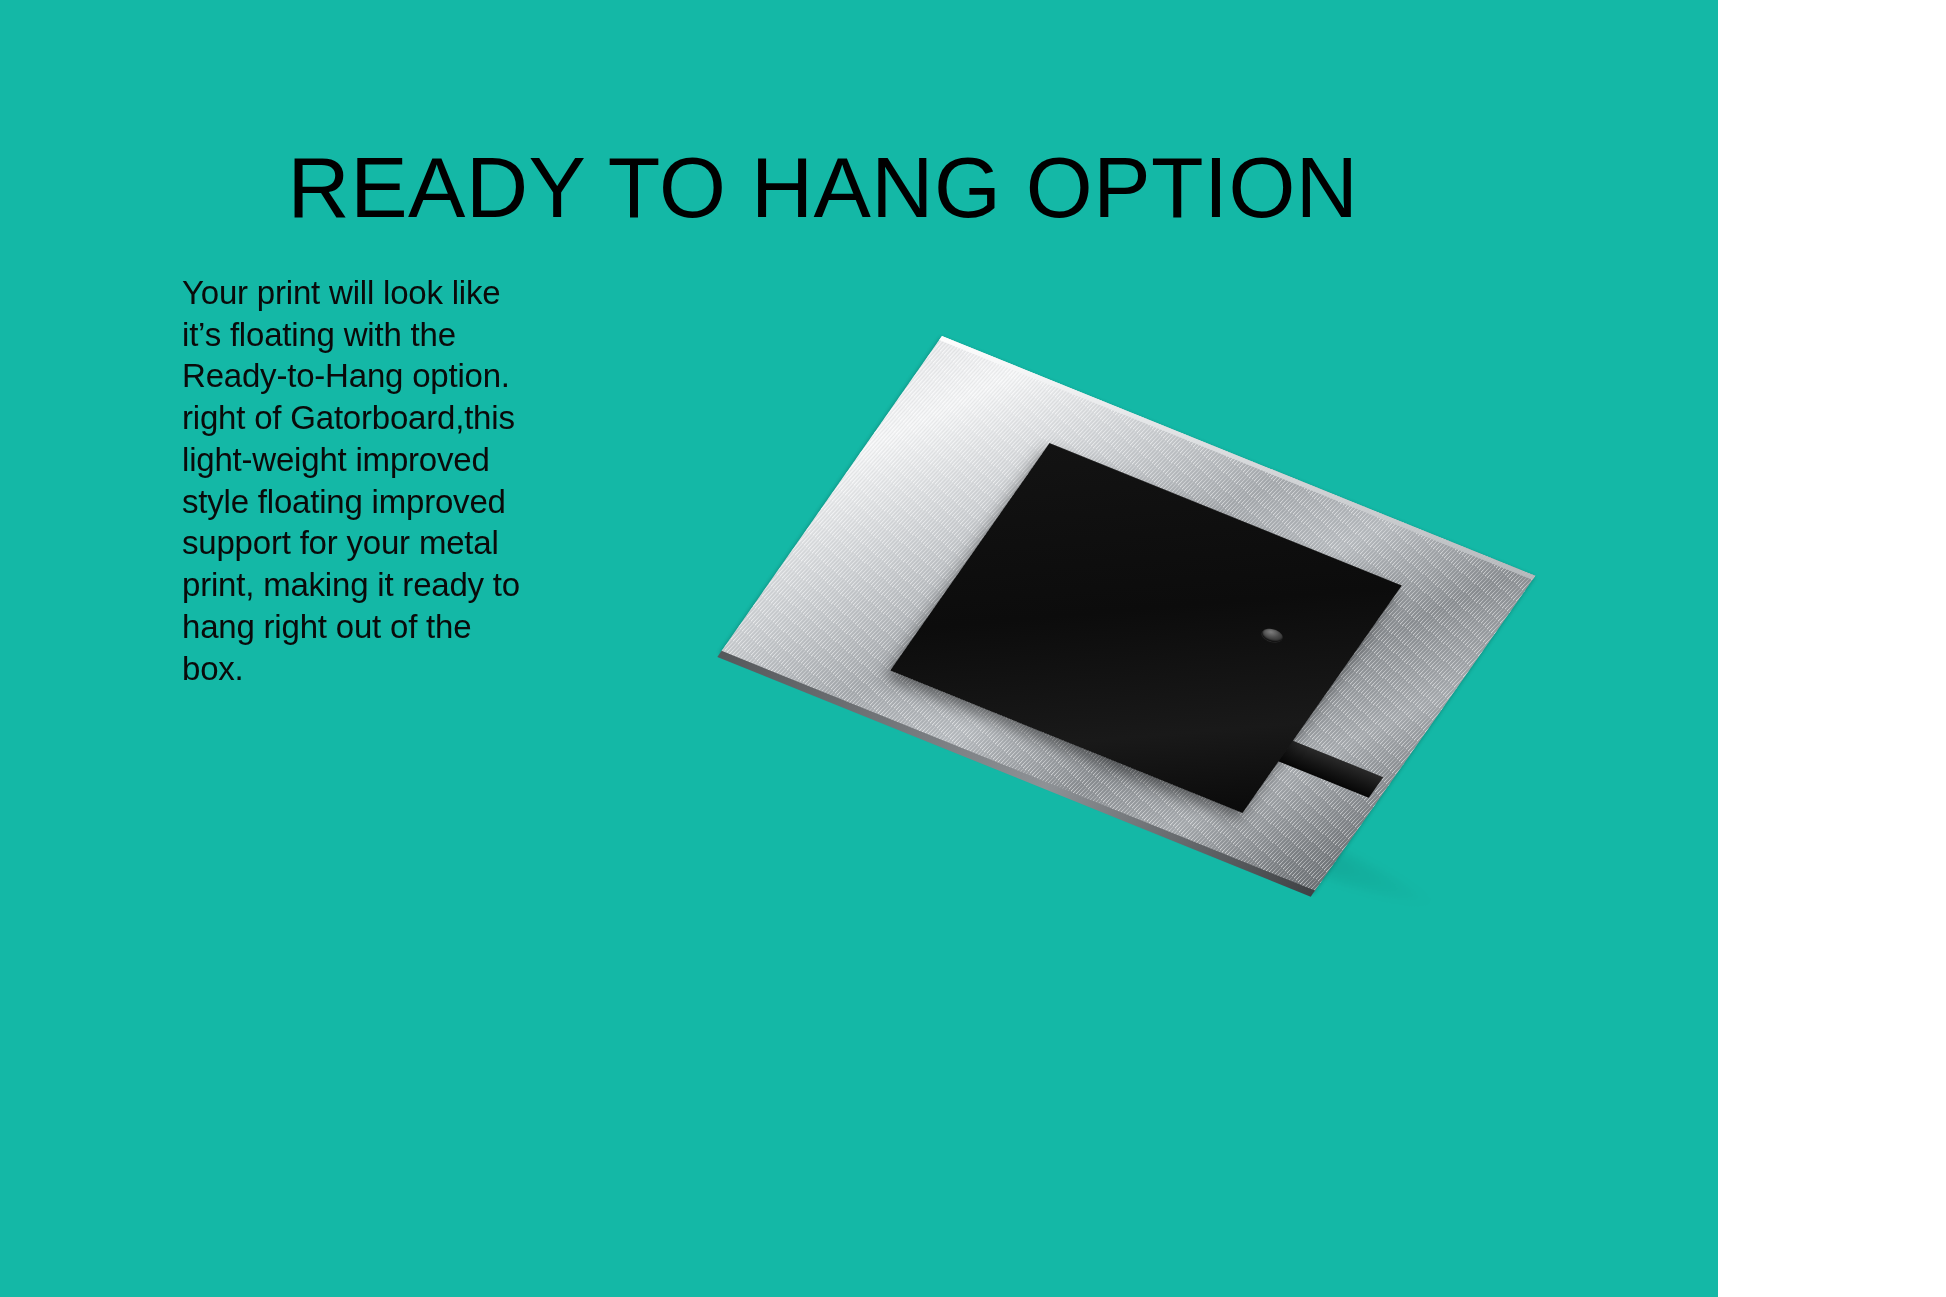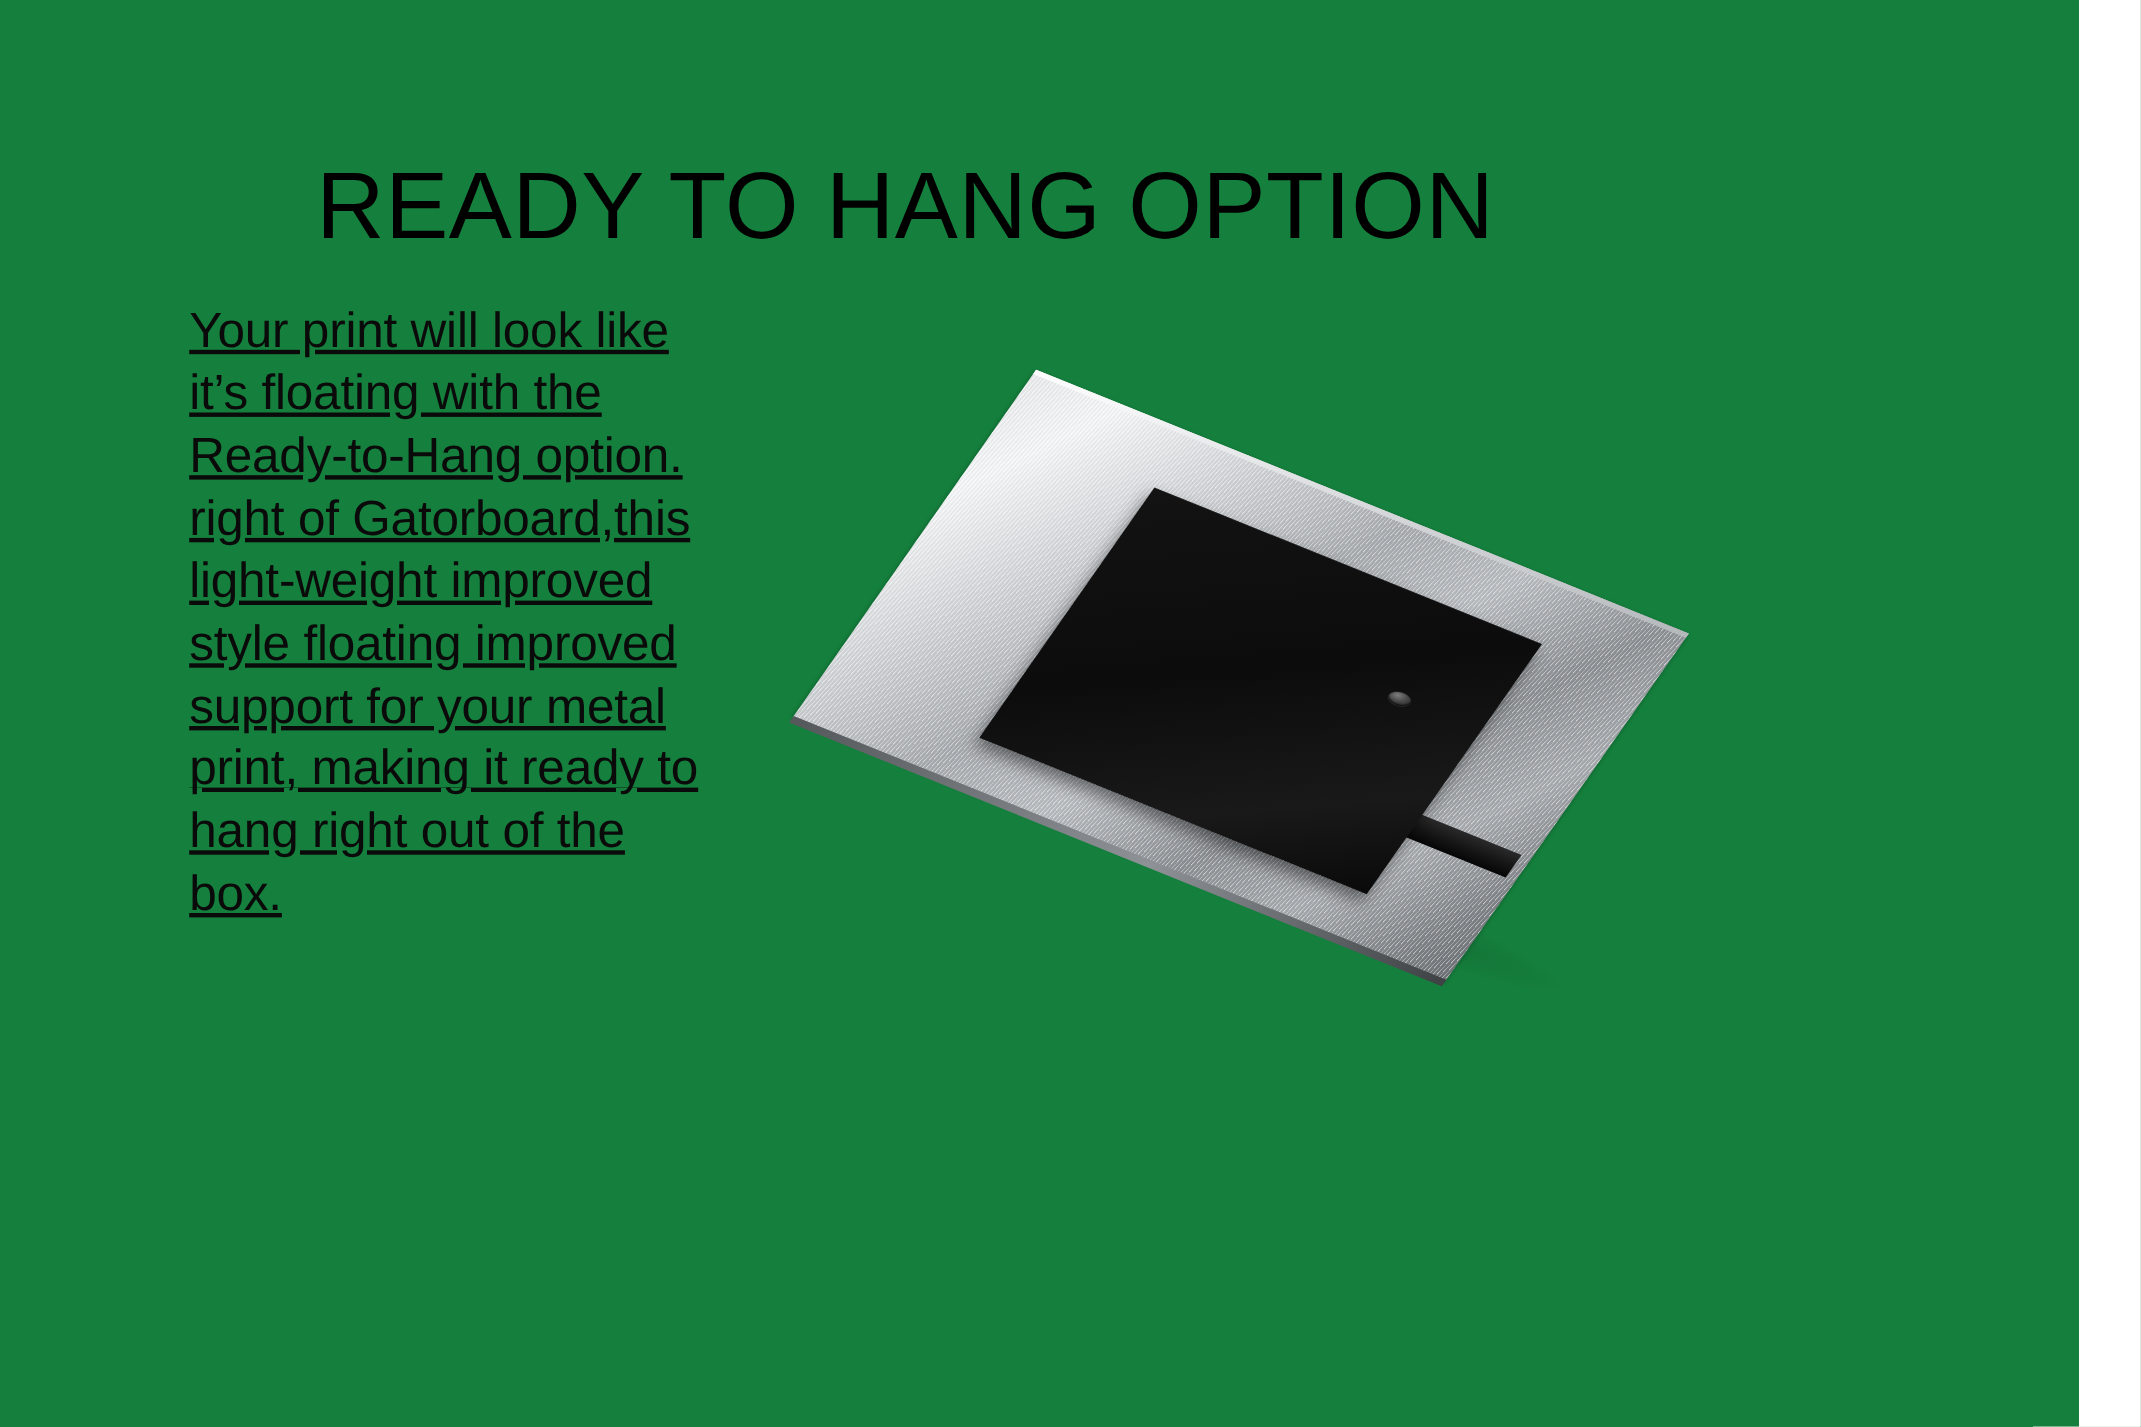--- a/index.html
+++ b/index.html
@@ -7,23 +7,23 @@
     margin: 0;
     padding: 0;
     background: #ffffff;
   }
   body {
     font-family: "Liberation Sans", "DejaVu Sans", sans-serif;
     color: #000000;
   }
   #slide {
     position: relative;
-    width: 1890px;
+    width: 1718px;
     height: 1297px;
-    background: #15803d;
+    background: #14b8a6;
     overflow: hidden;
   }
 
   
   #slide-title {
     position: absolute;
     left: 0;
     top: 84px;
     width: 1946px;
     text-align: center;
@@ -32,30 +32,29 @@
     font-weight: 400;
     letter-spacing: 0.5px;
     color: #000000;
     white-space: nowrap;
     transform: translateX(-150px);
   }
 
   
   #body-copy {
     position: absolute;
-    left: 172px;
+    left: 182px;
     top: 272px;
     width: 470px;
-    font-size: 45px;
+    font-size: 33px;
     line-height: 1.265;
     font-weight: 400;
     color: #0a0a0a;
     letter-spacing: -0.2px;
     word-spacing: 0px;
-    text-decoration: underline;
   }
   #body-copy .line {
     display: block;
     white-space: nowrap;
   }
 
   
   #product-figure {
     position: absolute;
     left: 660px;

